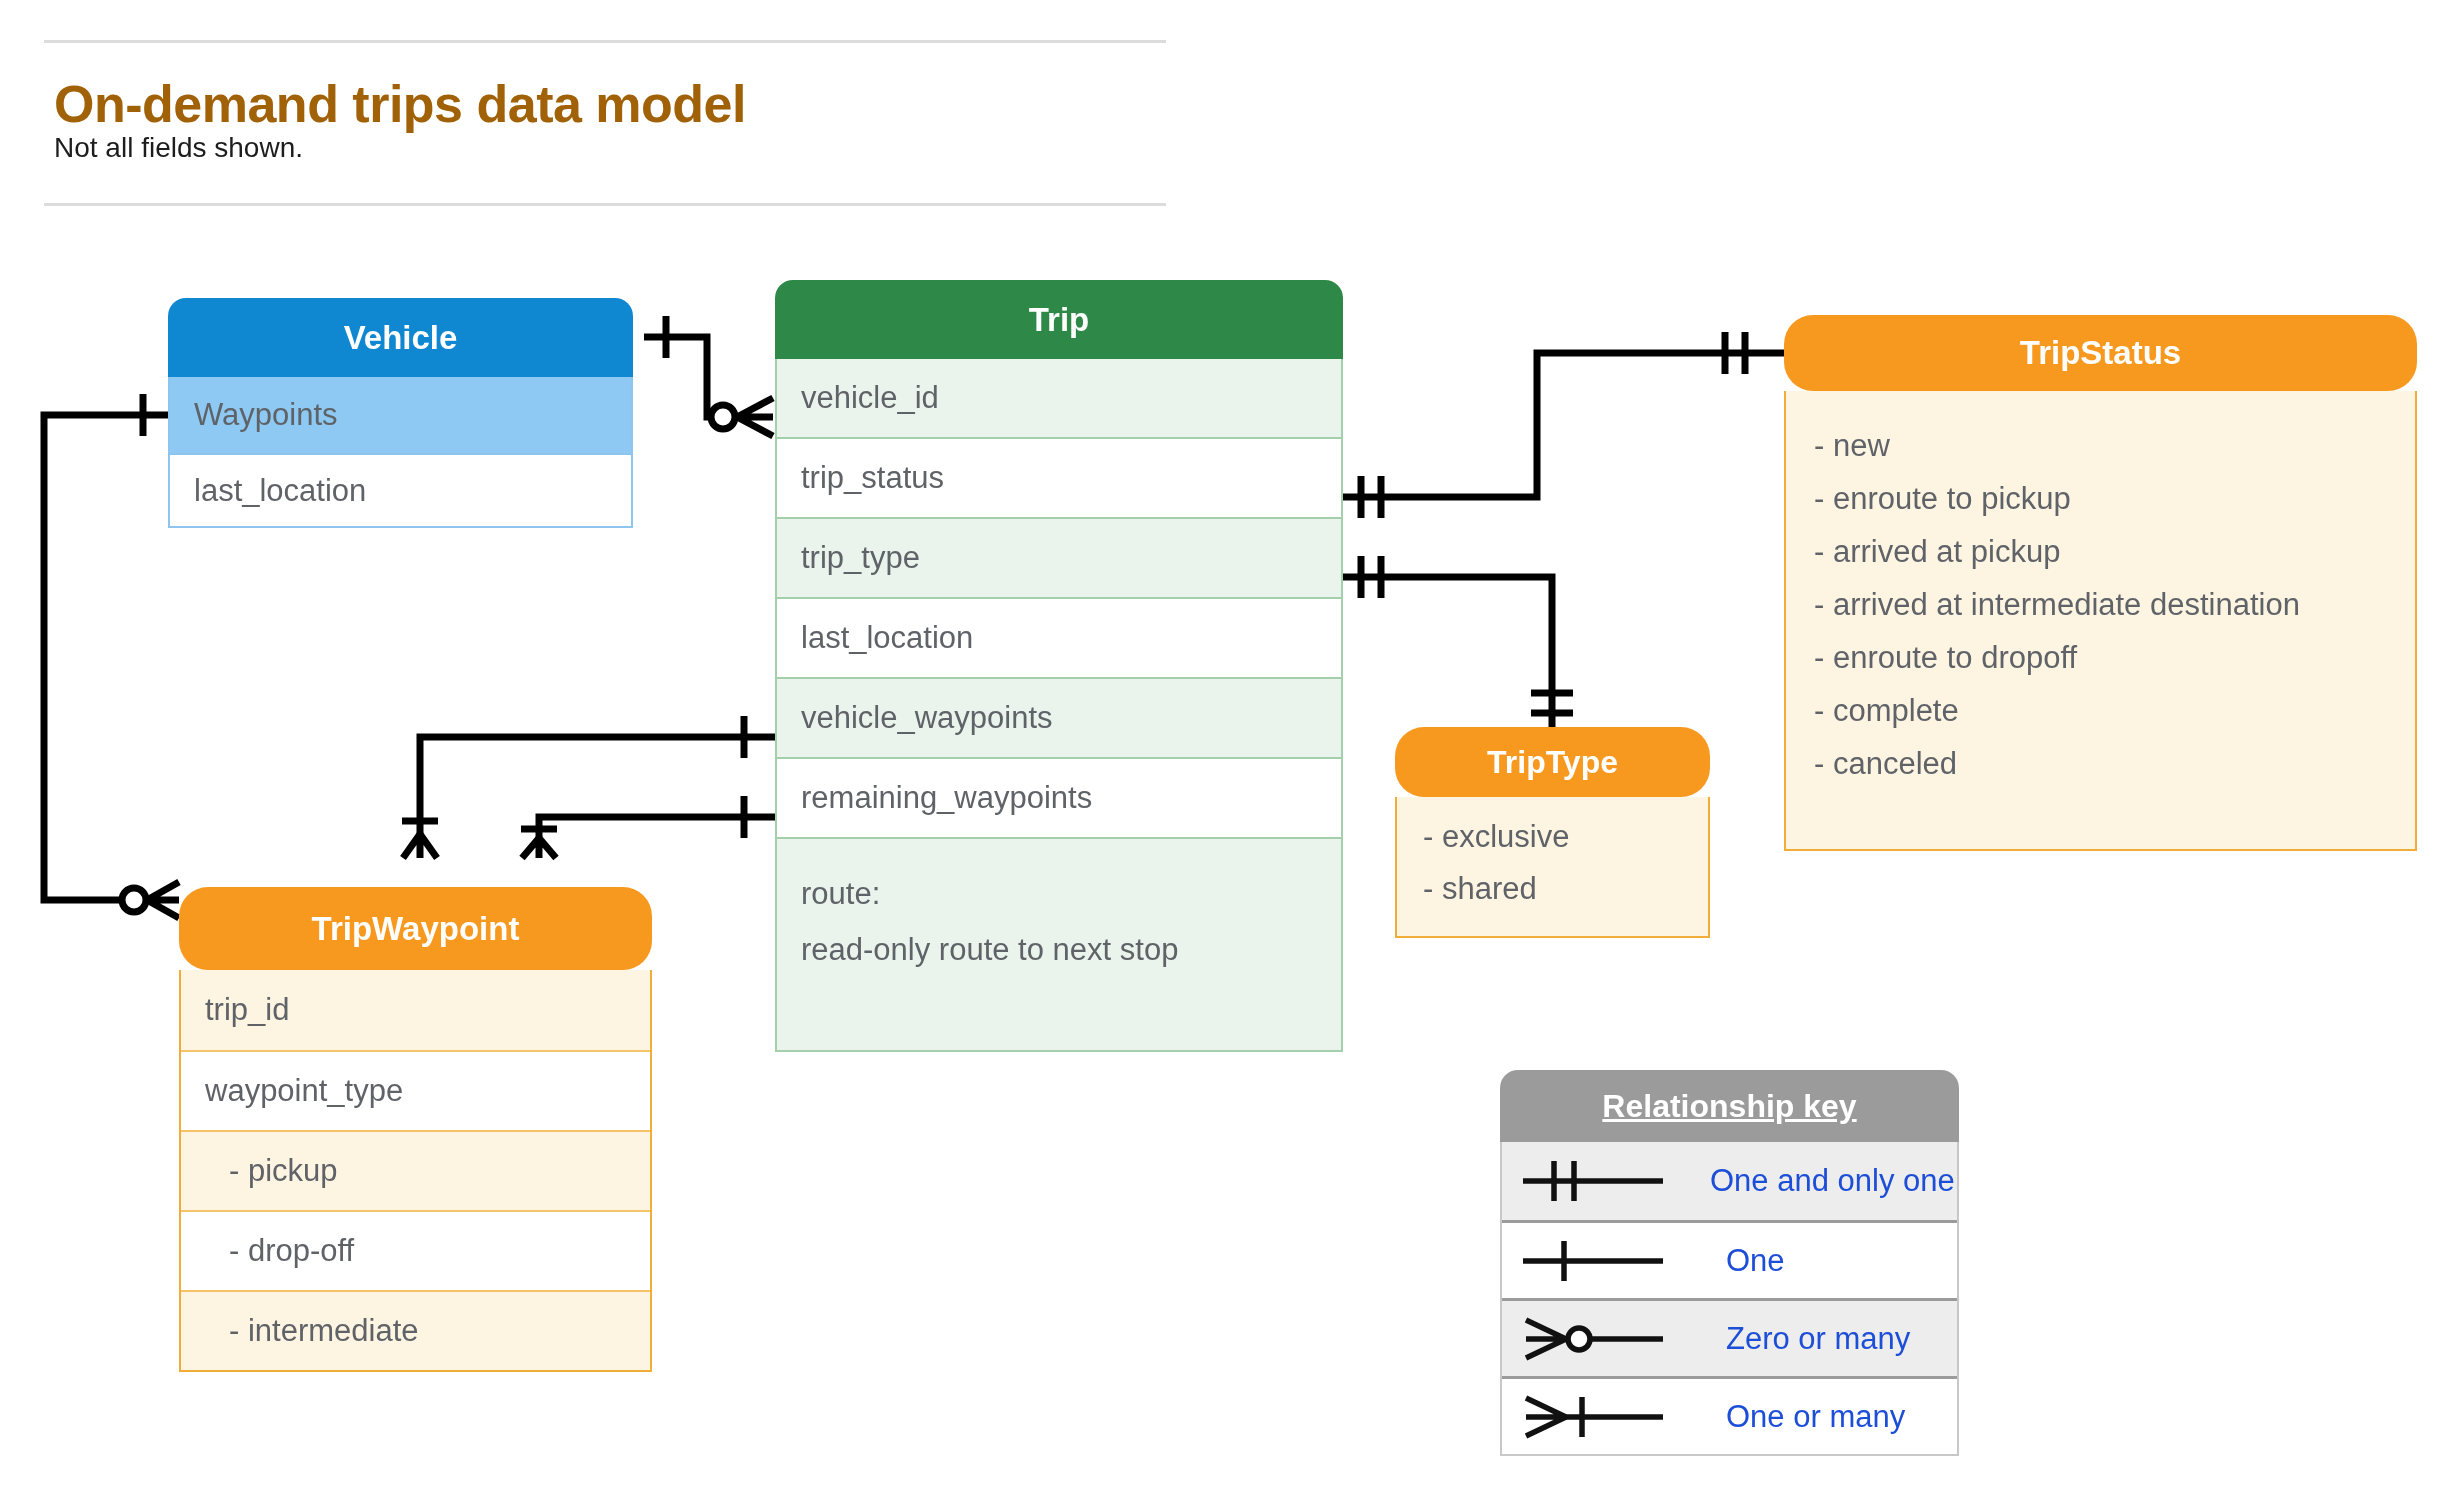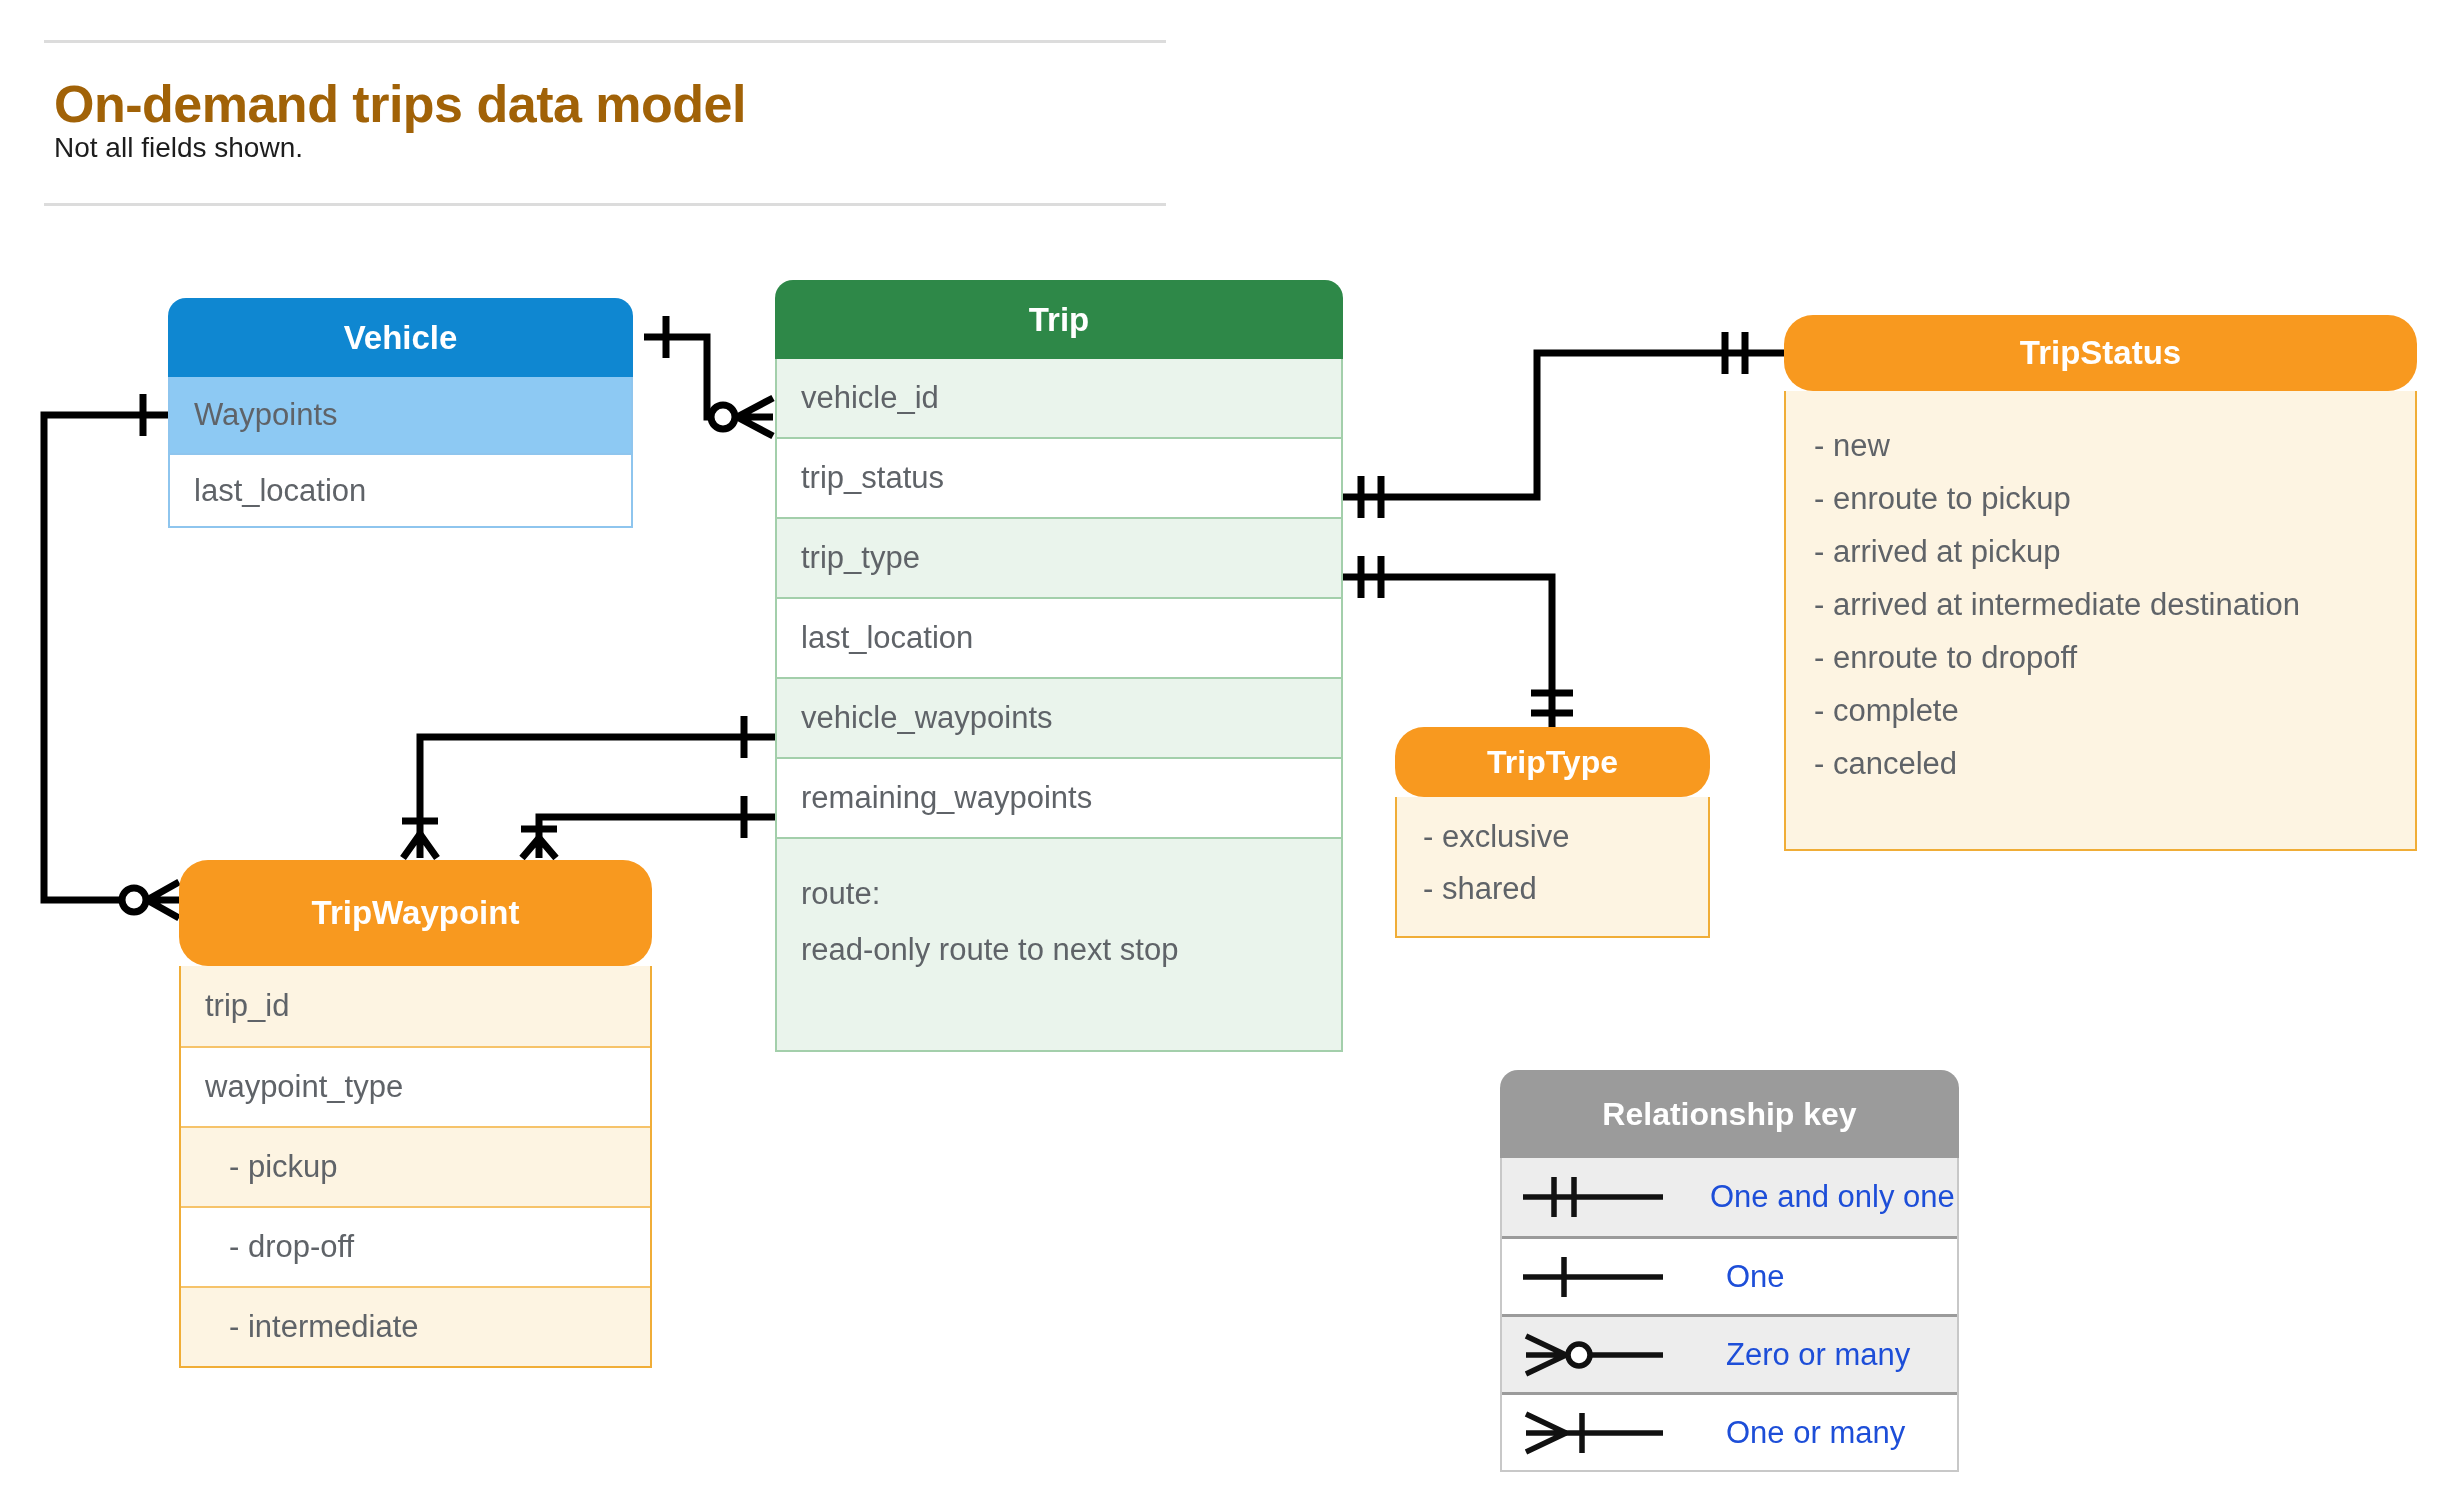--- a/index.html
+++ b/index.html
@@ -43,31 +43,31 @@
   .trip .row.route{display:block;height:175px;border-top:2px solid var(--trip-border,#a3cfab);
                    padding-top:36px;background:var(--trip-row-alt,#eaf4ec);}
   .trip .row.route div{line-height:38px;}
   .trip .row.route div + div{margin-top:18px;}
 
   
   .tripstatus .hd{height:76px;}
   .tripstatus .bd{height:460px;background:var(--enum-row-alt,#fdf4e2);padding:28px 0 0 28px;box-sizing:border-box;}
   .tripstatus .enum-item{font-size:31px;color:var(--field-text,#5f6368);line-height:53px;}
 
-  .tripwaypoint .hd{height:106px;}
+  .tripwaypoint .hd{height:83px;margin-top:27px;}
   .tripwaypoint .row{height:80px;}
   .tripwaypoint .row + .row{border-top:2px solid var(--enum-sep,#f6c36a);height:78px;}
   .tripwaypoint .row.alt{background:var(--enum-row-alt,#fdf4e2);}
 
   .triptype .hd{height:70px;}
   .triptype .bd{height:141px;background:var(--enum-row-alt,#fdf4e2);padding:14px 0 0 26px;box-sizing:border-box;}
   .triptype .enum-item{font-size:31px;color:var(--field-text,#5f6368);line-height:52px;}
 
   
-  .legend .hd{height:88px;font-size:32px;}
+  .legend .hd{height:72px;font-size:32px;text-decoration:underline;}
   .legend .lg-row{display:flex;align-items:center;height:78px;padding-left:16px;}
   .legend .lg-row + .lg-row{border-top:3px solid var(--legend-sep,#9b9b9b);height:75px;gap:16px;}
   .legend .lg-row.alt{background:var(--legend-row-alt,#ededed);}
   .legend .lg-label{font-size:31px;color:#1d4ed8;margin-left:42px;}
   .lg-sym{flex:0 0 auto;}
   .lg-sym path{stroke:#111;stroke-width:5.5;fill:none;}
   .lg-sym circle{stroke:#111;stroke-width:5.5;fill:#fff;}
 
   
   .conn-layer{position:absolute;left:0;top:0;pointer-events:none;}

